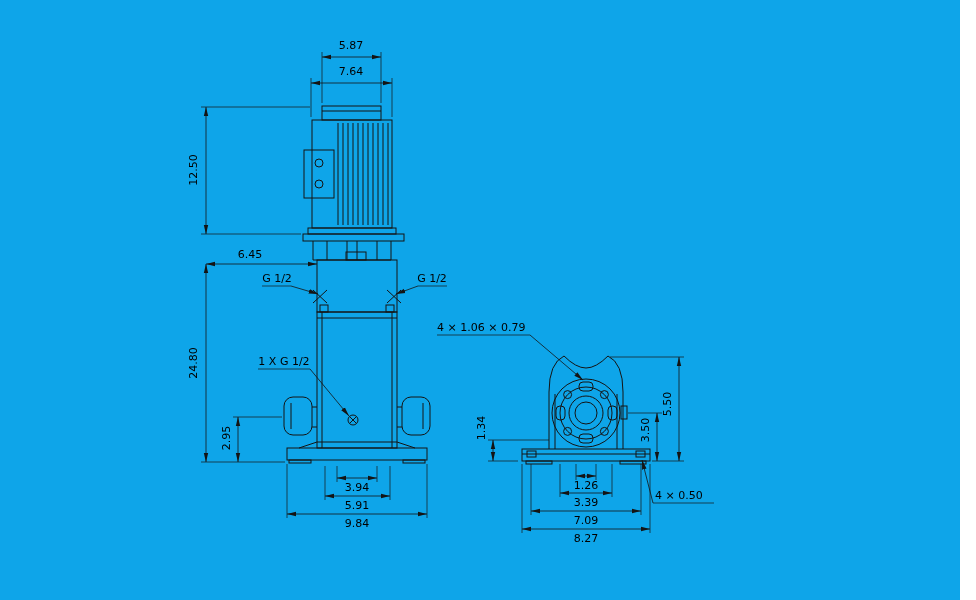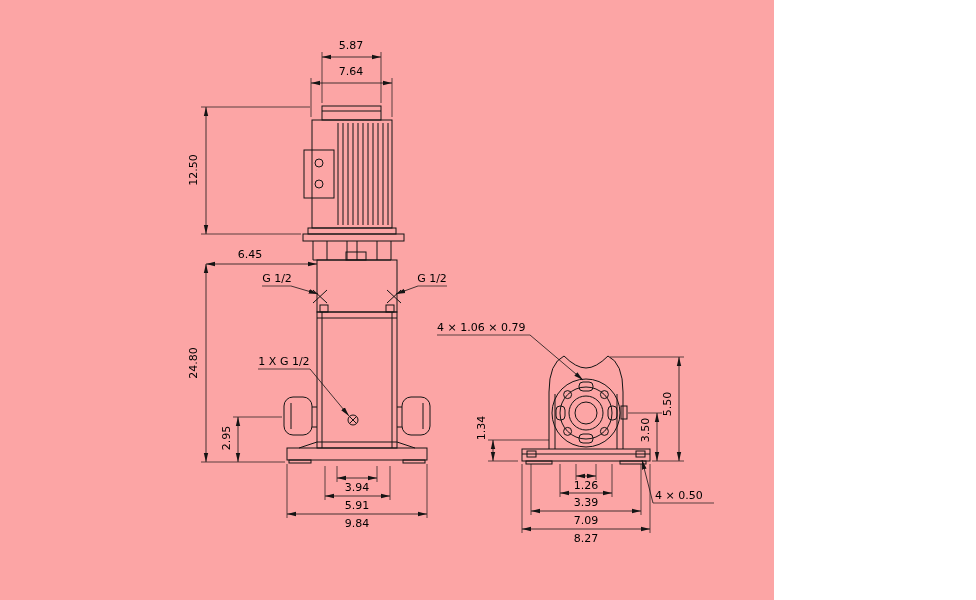--- a/index.html
+++ b/index.html
@@ -1,16 +1,16 @@
 <!DOCTYPE html>
 <html><head>
 <meta charset="utf-8">
 <style>
   html,body{margin:0;padding:0;background:#ffffff;}
-  .stage{position:relative;width:774px;height:600px;background:#fca5a5;overflow:hidden;
+  .stage{position:relative;width:960px;height:600px;background:#0ea5e9;overflow:hidden;
          font-family:"DejaVu Sans", sans-serif;}
   svg{display:block;}
   .obj rect,.obj path,.obj circle,.obj ellipse{fill:none;stroke:#141414;stroke-width:1;}
   .obj line{stroke:#141414;stroke-width:1;}
   .dim line{stroke:#141414;stroke-width:0.8;fill:none;}
   .dim .ext{stroke-width:0.7;}
   .dim text{font-size:11px;fill:#000000;font-family:"DejaVu Sans", sans-serif;}
 </style>
 </head>
 <body>

